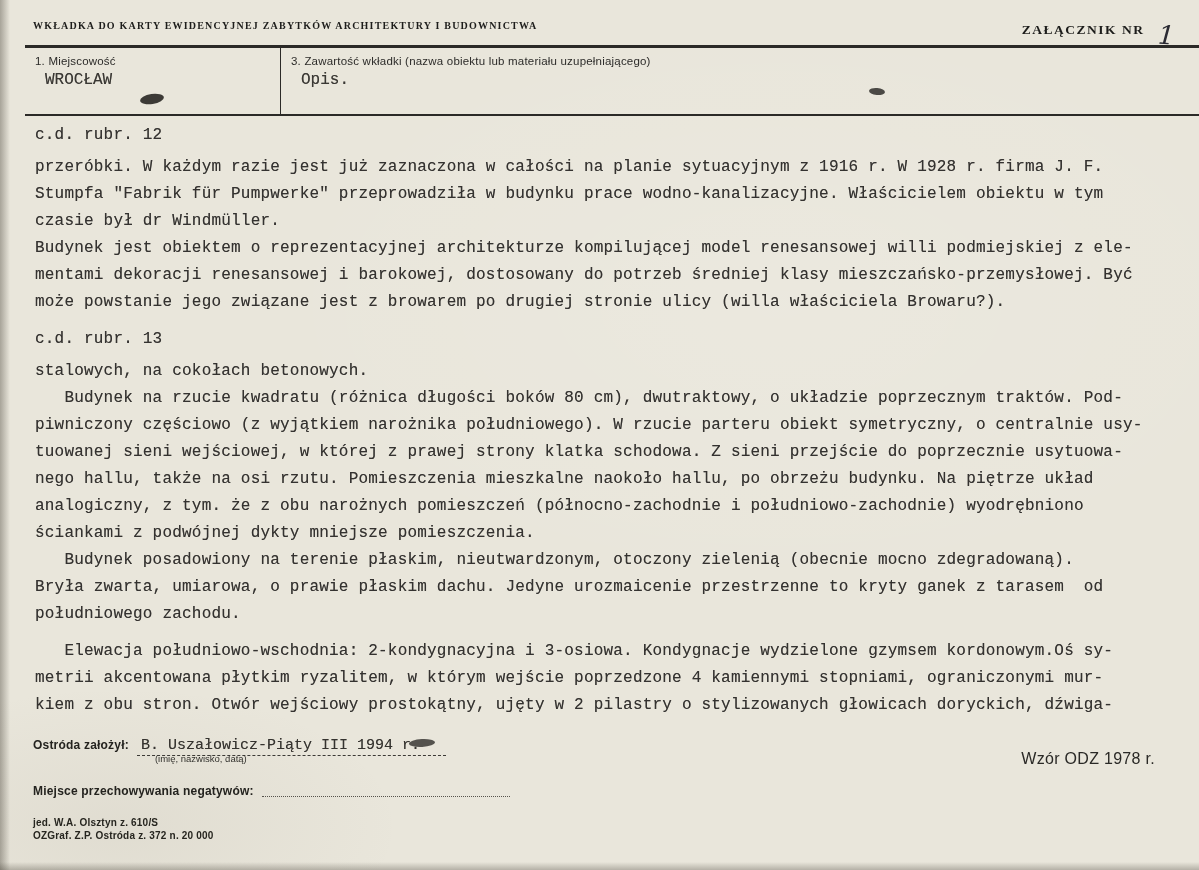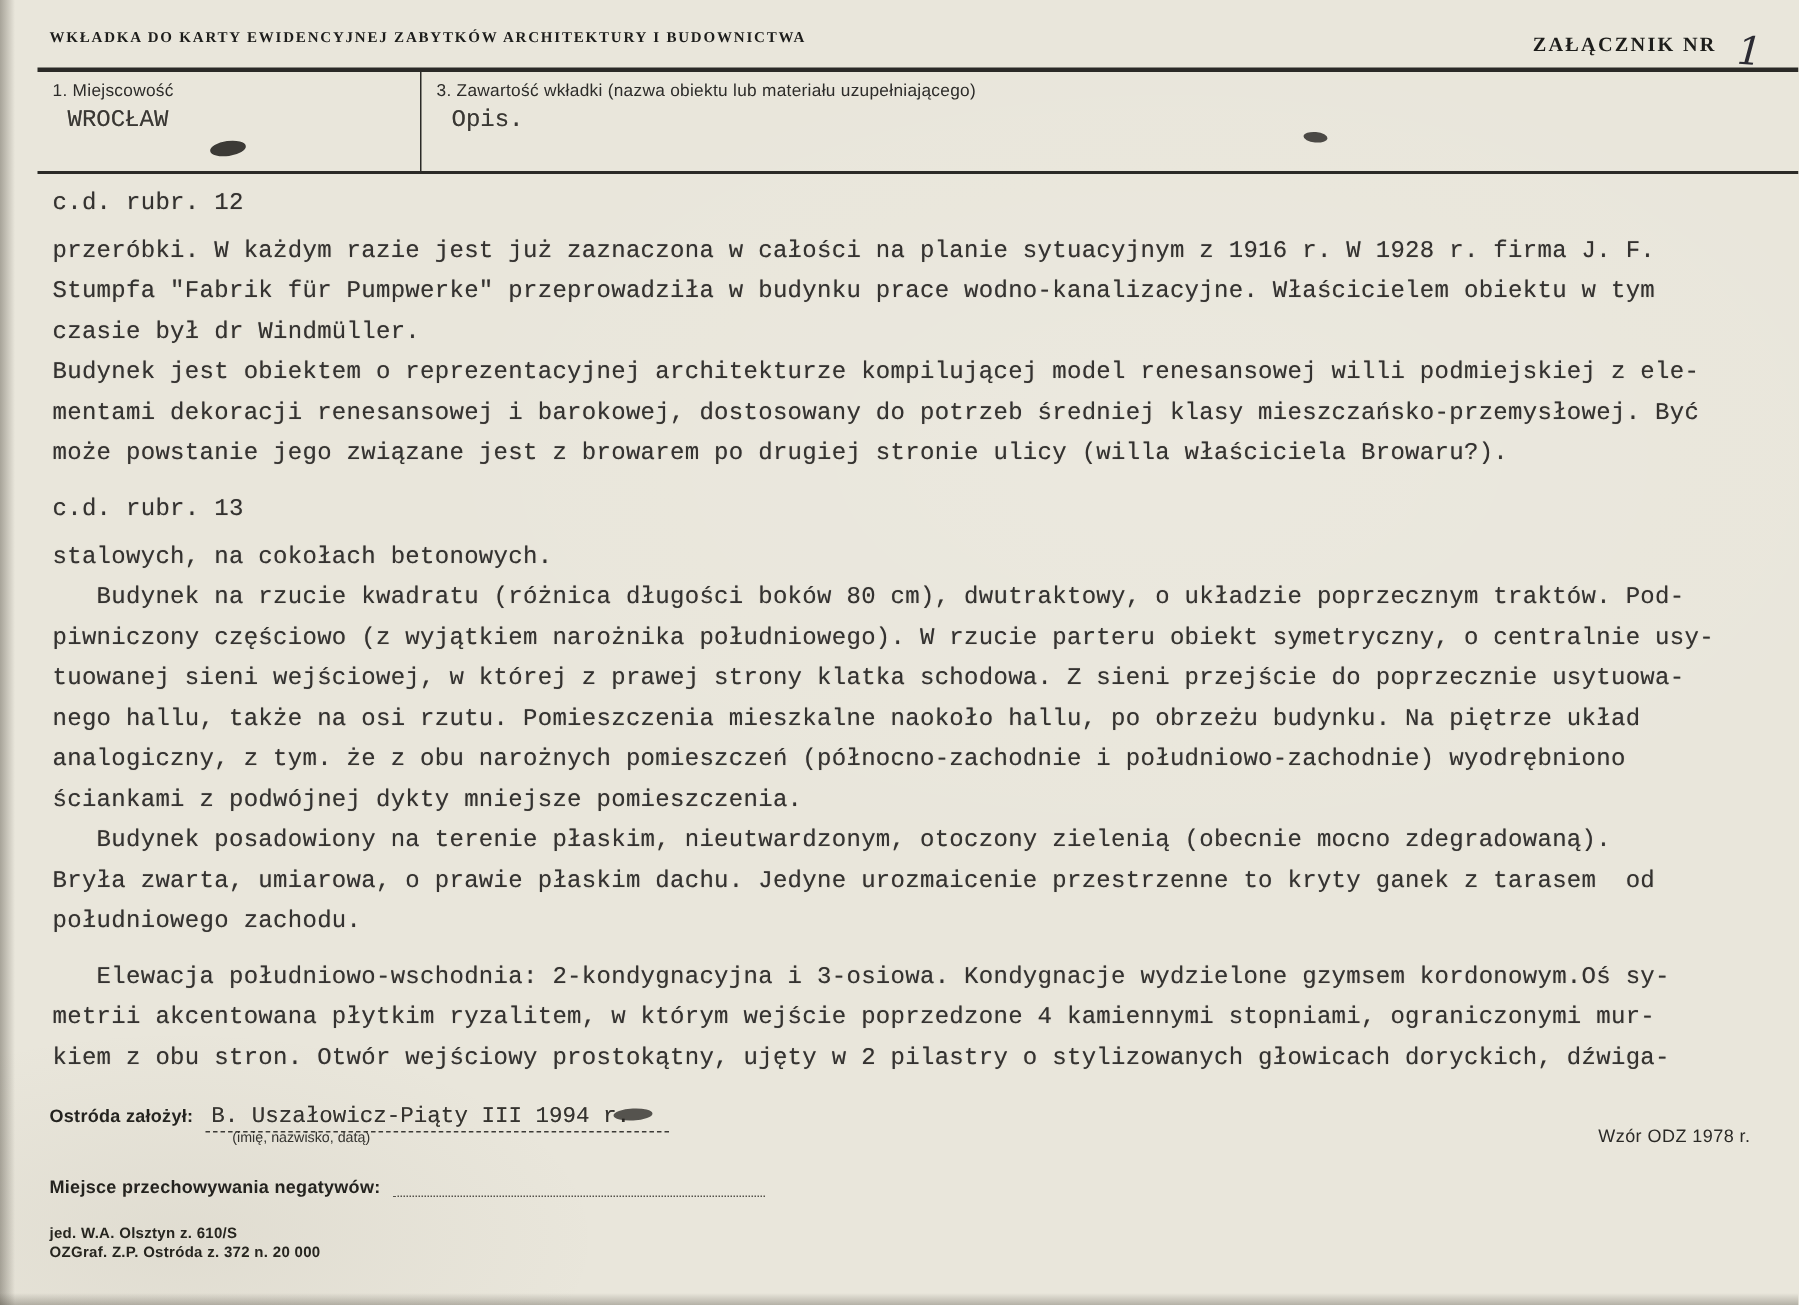--- a/index.html
+++ b/index.html
@@ -67,22 +67,22 @@
   .small-label{font-size:12px;font-weight:bold;color:#24231f;letter-spacing:0.2px;white-space:nowrap}
   .founder-value-wrap{margin-left:8px;position:relative}
   .founder-value{
     font-family:"Liberation Mono","DejaVu Sans Mono",monospace;font-size:15px;color:#35332f;
     border-bottom:1.8px dashed #3c3a36;padding:0 26px 1px 4px;white-space:nowrap;
     text-shadow:0 0 0.4px rgba(52,50,46,0.5);
   }
   .founder-hint{
     position:absolute;left:18px;top:18px;font-size:9.5px;color:#33322e;white-space:nowrap;
   }
-  .form-note{position:absolute;right:32px;top:750px;font-size:12px;color:#2a2926;letter-spacing:0.3px}
-  .negatives-row{position:absolute;left:33px;top:784px;display:flex;align-items:flex-end}
+  .form-note{position:absolute;right:44px;top:750px;font-size:16px;color:#2a2926;letter-spacing:0.3px}
+  .negatives-row{position:absolute;left:33px;top:784px;display:flex;align-items:flex-start}
   .dotted-line{display:inline-block;width:248px;border-bottom:1.6px dotted #56534c;margin-left:8px;height:12px}
   .print-info{position:absolute;left:33px;top:816px;font-size:10px;font-weight:bold;color:#26251f;line-height:13px;letter-spacing:0.2px}
 
   
   .smudge{position:absolute;background:#23221f;border-radius:50%;opacity:0.88;pointer-events:none}
   .smudge.s1{left:140px;top:94px;width:24px;height:10px;transform:rotate(-8deg)}
   .smudge.s2{left:869px;top:88px;width:16px;height:7px;transform:rotate(5deg);opacity:0.8}
   .smudge.s3{left:409px;top:739px;width:26px;height:8px;transform:rotate(-3deg);opacity:0.75}
 </style>
 </head>

